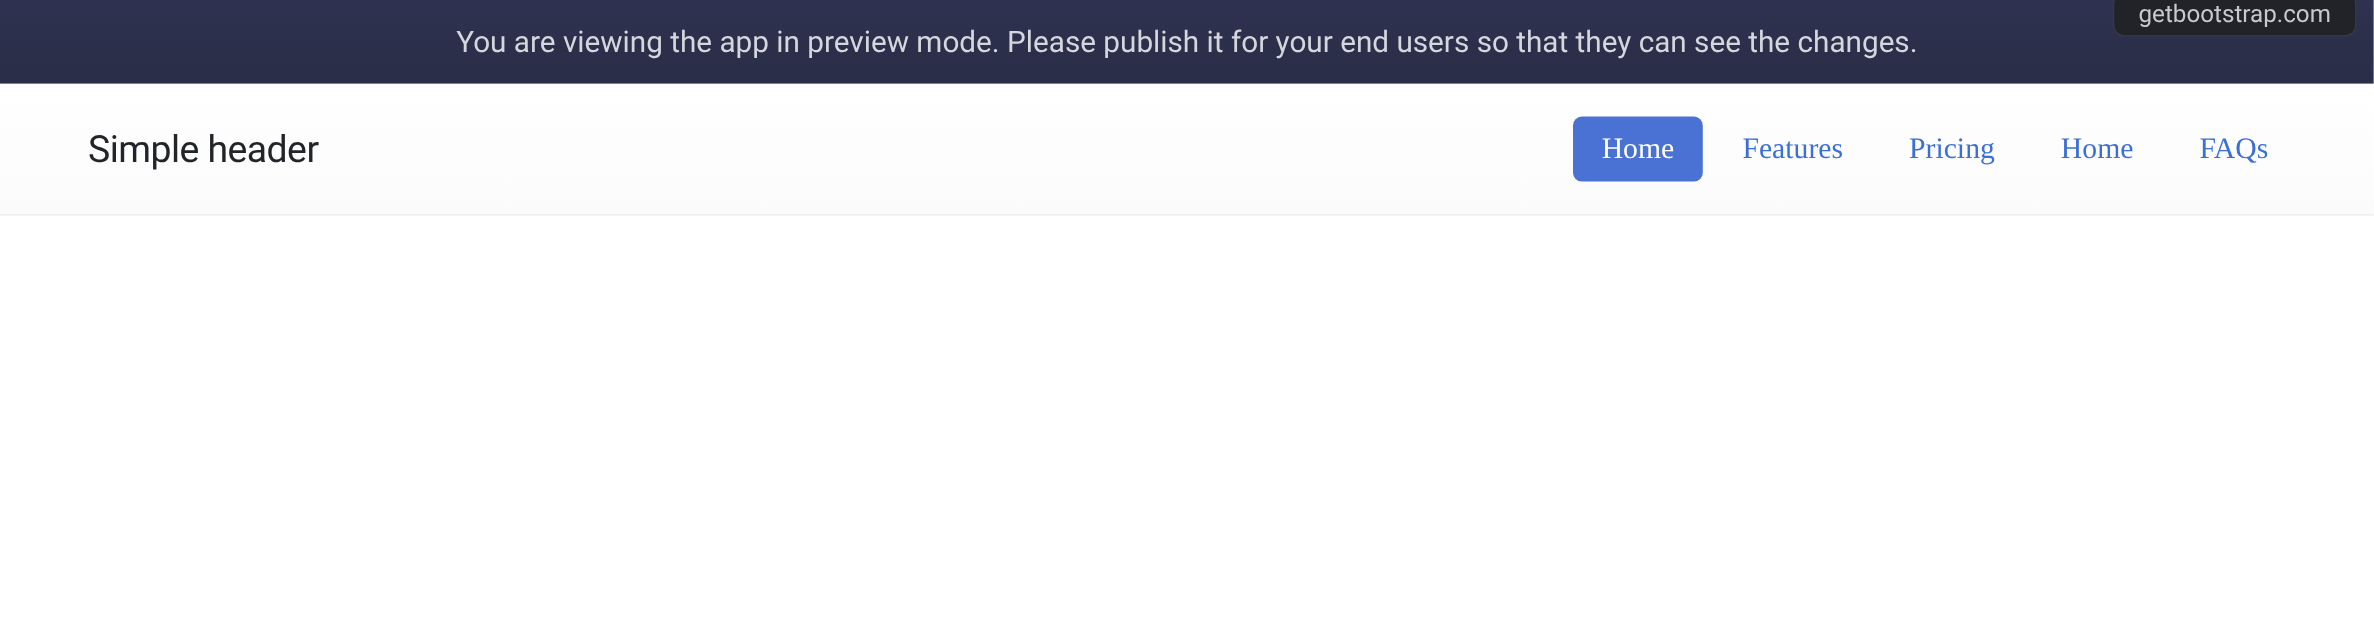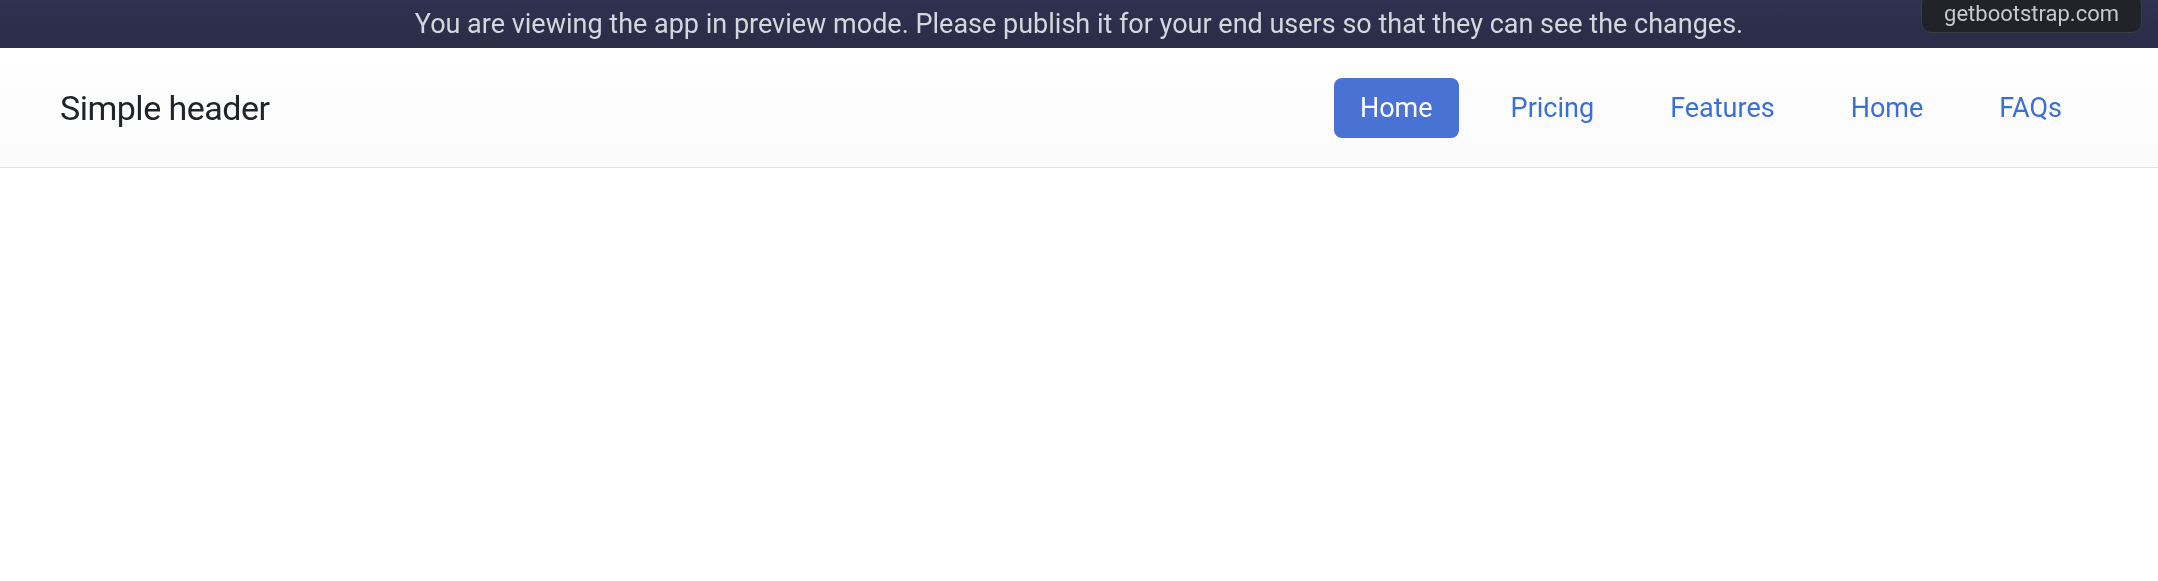--- a/index.html
+++ b/index.html
@@ -11,21 +11,21 @@
       font-family: -apple-system, BlinkMacSystemFont, "Segoe UI", Roboto, "Helvetica Neue", Arial, sans-serif;
       background: #ffffff;
       width: 2158px;
       height: 581px;
       overflow: hidden;
     }
     .preview-banner {
       background: #2c2f48;
       background: linear-gradient(to bottom, #2f3250, #2a2d46);
       color: #d5d7df;
-      height: 48px;
+      height: 76px;
       display: flex;
       align-items: center;
       justify-content: center;
       position: relative;
       font-size: 27px;
       font-weight: 400;
     }
     .preview-banner-text {
       text-align: center;
     }
@@ -39,33 +39,34 @@
       padding: 6px 22px;
       border-radius: 10px;
       border: 1px solid #3a3c42;
     }
     .header-bar {
       background: linear-gradient(to bottom, #ffffff, #fbfbfc);
       border-bottom: 1px solid #dee2e6;
       display: flex;
       align-items: center;
       justify-content: space-between;
-      padding: 24px 72px 24px 60px;
+      padding: 24px 72px 24px 80px;
       height: 120px;
     }
     .brand-title {
       font-size: 34px;
       font-weight: 400;
       color: #212529;
       letter-spacing: -0.5px;
     }
     .nav-links {
       display: flex;
       align-items: center;
-      gap: 28px;
+      gap: 12px;
+      font-family: Liberation Serif, serif;
     }
     .nav-link {
       font-size: 27px;
       color: #3b6fd8;
       text-decoration: none;
       padding: 12px 24px;
       border-radius: 8px;
       cursor: pointer;
     }
     .nav-link.active {
@@ -83,20 +84,20 @@
 
 <div class="preview-banner">
   <span class="preview-banner-text">You are viewing the app in preview mode. Please publish it for your end users so that they can see the changes.</span>
   <div class="source-badge">getbootstrap.com</div>
 </div>
 
 <div class="header-bar">
   <div class="brand-title">Simple header</div>
   <nav class="nav-links">
     <a class="nav-link active">Home</a>
+    <a class="nav-link">Features</a>
     <a class="nav-link">Pricing</a>
-    <a class="nav-link">Features</a>
     <a class="nav-link">Home</a>
     <a class="nav-link">FAQs</a>
   </nav>
 </div>
 
 <div class="content-area"></div>
 
 </body></html>

